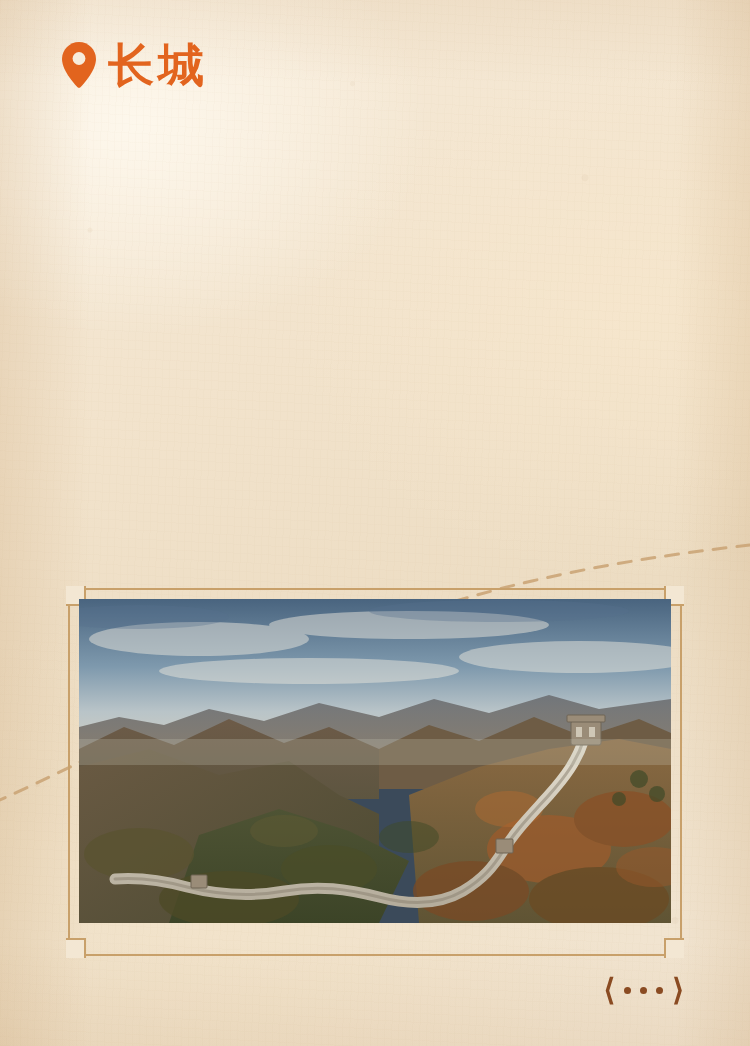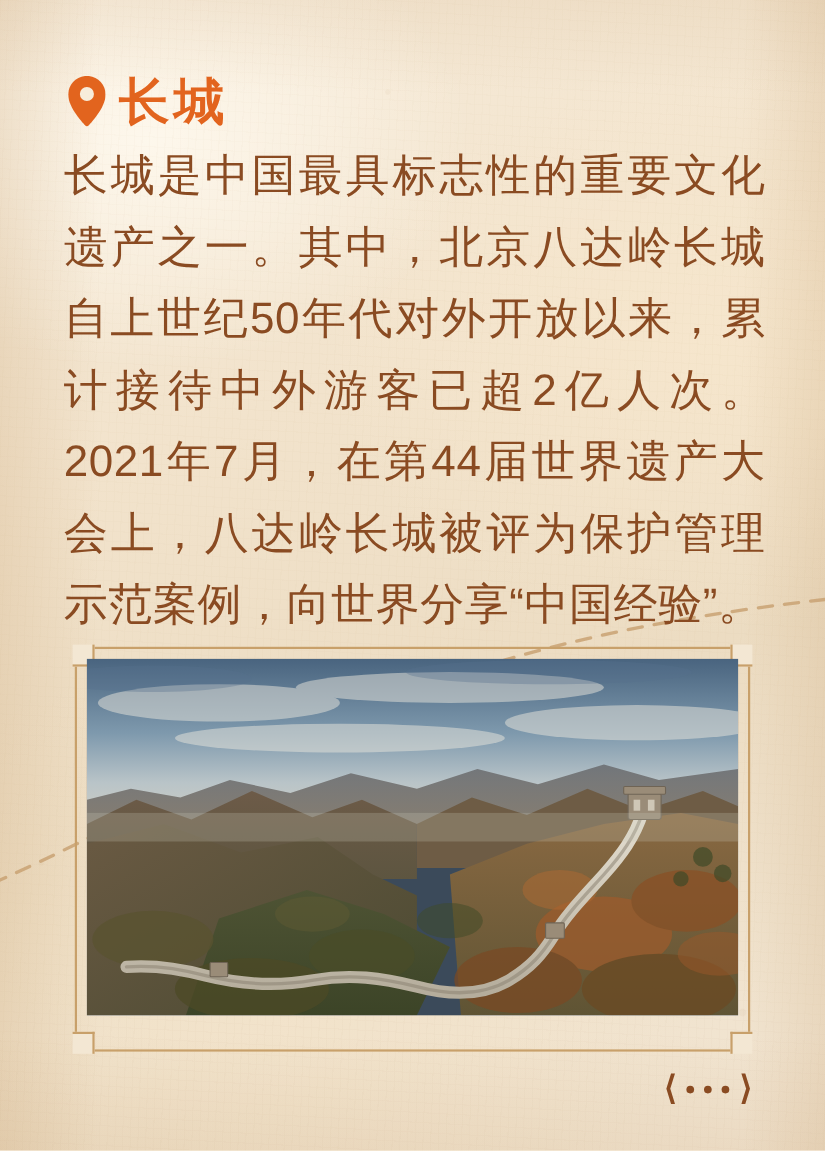--- a/index.html
+++ b/index.html
@@ -65,21 +65,20 @@
   }
 
   
   .header {
     position: absolute;
     left: 62px;
     top: 42px;
     display: flex;
     align-items: flex-start;
     gap: 12px;
-    margin-top: 27px;
   }
   .pin-icon {
     width: 34px;
     height: 46px;
     display: block;
   }
   .title {
     font-size: 46px;
     font-weight: bold;
     color: #e2641e;
@@ -173,21 +172,20 @@
   </svg>
 
   <div class="header">
     <svg class="pin-icon" viewBox="0 0 34 46">
       <path d="M17 0 C7.6 0 0 7.6 0 17 c0 12.2 14.3 27 16 28.6 c0.6 0.5 1.4 0.5 2 0 C19.7 44 34 29.2 34 17 C34 7.6 26.4 0 17 0 z" fill="#e2641e"></path>
       <circle cx="17" cy="16.5" r="6.4" fill="#f7ecdb"></circle>
     </svg>
     <div class="title">长城</div>
   </div>
 
-  <div class="body-text">长城是中国最具标志性的重要文化遗产之一。其中，北京八达岭长城自上世纪50年代对外开放以来，累计接待中外游客已超2亿人次。2021年7月，在第44届世界遗产大会上，八达岭长城被评为保护管理示范案例，向世界分享“中国经验”。</div>
 
   <div class="photo-wrap">
     <div class="frame-outline"></div>
     <div class="frame-corner tl"></div>
     <div class="frame-corner tr"></div>
     <div class="frame-corner bl"></div>
     <div class="frame-corner br"></div>
 
     <div class="photo">
       <svg width="592" height="324" viewBox="0 0 592 324">

